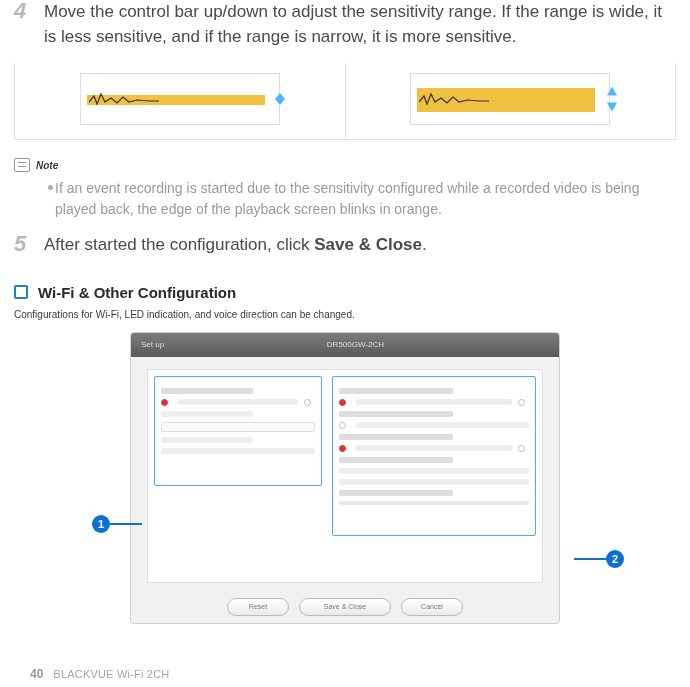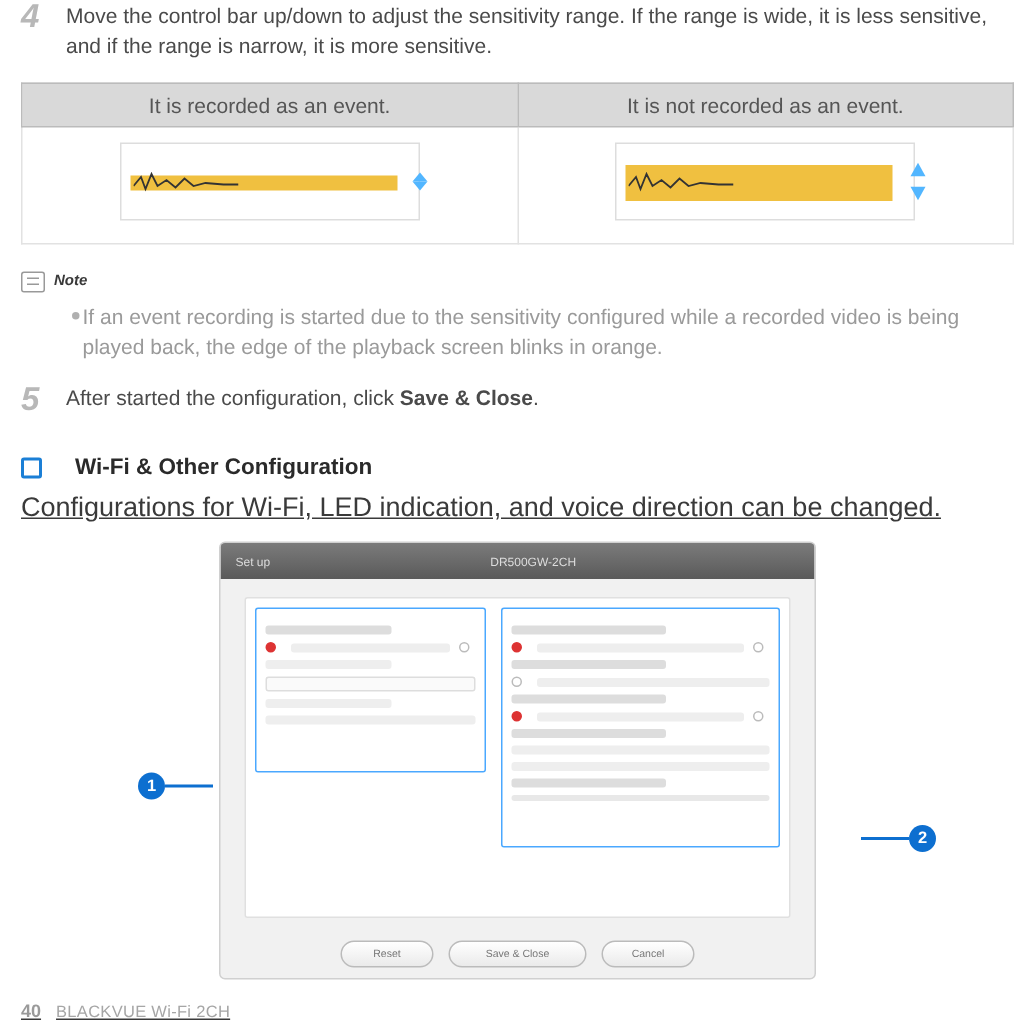--- a/index.html
+++ b/index.html
@@ -7,21 +7,21 @@
     width: 690px;
     height: 687px;
     font-family: "Myriad Pro", "Segoe UI", Arial, sans-serif;
     color: #3a3a3a;
     padding: 0 14px 0 14px;
     position: relative;
     background: #fff;
   }
   .step-row { display: flex; gap: 10px; margin-bottom: 10px; }
   .step-number { font-size: 22px; font-weight: 700; color: #b8b8b8; font-style: italic; width: 20px; flex-shrink: 0; line-height: 1; }
-  .step-text { font-size: 14px; color: #4a4a4a; line-height: 1.45; }
+  .step-text { font-size: 17px; color: #4a4a4a; line-height: 1.45; }
   .step-text b { font-weight: 700; }
 
   
   .cmp-table { width: 100%; border-collapse: collapse; margin: 14px 0 6px 0; }
   .cmp-table th {
     background: #d9d9d9; color: #555; font-weight: 400; font-size: 14px;
     padding: 6px 4px; border: 1px solid #bbb; width: 50%;
   }
   .cmp-table td { border: 1px solid #e2e2e2; border-top: none; padding: 10px 0; text-align: center; vertical-align: middle; }
   .wave-thumb { display: inline-block; width: 200px; height: 52px; position: relative; background: #fff; border: 1px solid #ddd; }
@@ -46,26 +46,26 @@
   .note-icon::before { top: 3px; }
   .note-icon::after { top: 7px; }
   .note-label { font-weight: 700; font-size: 10px; font-style: italic; }
   .note-bullet { display: flex; gap: 2px; margin: 6px 0 14px 34px; }
   .note-bullet .dot { width: 5px; height: 5px; background: #b0b0b0; border-radius: 50%; margin-top: 7px; flex-shrink: 0; }
   .note-bullet .txt { font-size: 14px; color: #9a9a9a; line-height: 1.45; }
 
   
   .section-heading { display: flex; align-items: center; gap: 10px; margin: 26px 0 8px 0; }
   .sq-icon { width: 14px; height: 14px; border: 2px solid #1b7fd6; border-radius: 2px; }
-  .section-heading .title { font-weight: 700; font-size: 15px; color: #2a2a2a; margin-left: 12px; }
-  .section-desc { font-size: 18px; color: #3a3a3a; margin-bottom: 12px; text-decoration: underline; }
+  .section-heading .title { font-weight: 700; font-size: 15px; color: #2a2a2a; }
+  .section-desc { font-size: 10px; color: #3a3a3a; margin-bottom: 12px; }
 
   
   .shot-wrap { display: flex; justify-content: center; position: relative; }
-  .shot { width: 398px; height: 292px; background: #f1f1f1; border: 1px solid #d0d0d0; border-radius: 4px; position: relative; overflow: hidden; font-size: 7px; color: #888; }
+  .shot { width: 430px; height: 292px; background: #f1f1f1; border: 1px solid #d0d0d0; border-radius: 4px; position: relative; overflow: hidden; font-size: 7px; color: #888; }
   .shot-top { height: 24px; background: linear-gradient(#7b7b7b, #5a5a5a); display: flex; align-items: center; justify-content: space-between; padding: 0 10px; color: #ddd; font-size: 8px; }
   .shot-body { position: absolute; left: 16px; right: 16px; top: 36px; bottom: 40px; background: #fff; border: 1px solid #e0e0e0; border-radius: 2px; padding: 6px; display: flex; gap: 10px; }
   .shot-col { flex: 1; border: 1px solid #4aa8ff; border-radius: 2px; padding: 6px; position: relative; }
   .shot-col.left { flex: 0 0 44%; min-height: 110px; align-self: flex-start; }
   .shot-col.right { min-height: 160px; align-self: flex-start; }
   .shot-col .ghost-line { height: 6px; background: #eee; margin: 5px 0; border-radius: 2px; }
   .shot-col .ghost-line.short { width: 60%; }
   .shot-col .ghost-line.dark { background: #ddd; }
   .shot-col .radio { width: 7px; height: 7px; border: 1px solid #bbb; border-radius: 50%; display: inline-block; margin-right: 4px; }
   .shot-col .radio.on { background: #d33; border-color: #d33; }
@@ -75,38 +75,34 @@
 
   .callout { position: absolute; display: flex; align-items: center; }
   .callout .bubble { width: 18px; height: 18px; border-radius: 50%; background: #0d6fd0; color: #fff; font-size: 11px; display: flex; align-items: center; justify-content: center; font-weight: 600; }
   .callout .lead { height: 2px; background: #0d6fd0; }
   .callout.left-side { left: 92px; top: 515px; }
   .callout.left-side .lead { width: 32px; }
   .callout.right-side { right: 66px; top: 550px; }
   .callout.right-side .lead { width: 32px; }
 
   
-  .footer { position: absolute; left: 14px; bottom: 6px; display: flex; align-items: baseline; gap: 10px; text-decoration: underline; }
+  .footer { position: absolute; left: 30px; bottom: 6px; display: flex; align-items: baseline; gap: 10px; }
   .footer .pg { font-size: 12px; font-weight: 700; color: #9a9a9a; }
   .footer .prod { font-size: 11px; color: #a6a6a6; letter-spacing: 0.2px; }
 </style>
 </head>
 <body>
 
 <div class="step-row">
   <div class="step-number">4</div>
   <div class="step-text">Move the control bar up/down to adjust the sensitivity range. If the range is wide, it is less sensitive, and if the range is narrow, it is more sensitive.</div>
 </div>
 
 <table class="cmp-table">
   <tbody>
-      <tr>
-    <th>It is recorded as an event.</th>
-    <th>It is not recorded as an event.</th>
-  </tr>
   <tr>
     <td>
       <span class="wave-thumb">
         <span class="wave-band narrow"></span>
         <span class="wave-squiggle"><svg viewBox="0 0 70 16">
                 <polyline points="0,10 5,4 8,12 12,2 16,10 22,6 28,11 34,5 40,10 48,8 60,9 70,9" stroke="#333" stroke-width="1.2" fill="none"></polyline>
               </svg></span>
         <span class="arrow-stack narrow">
           <span class="arr up"></span>
               <span class="arr down"></span>

